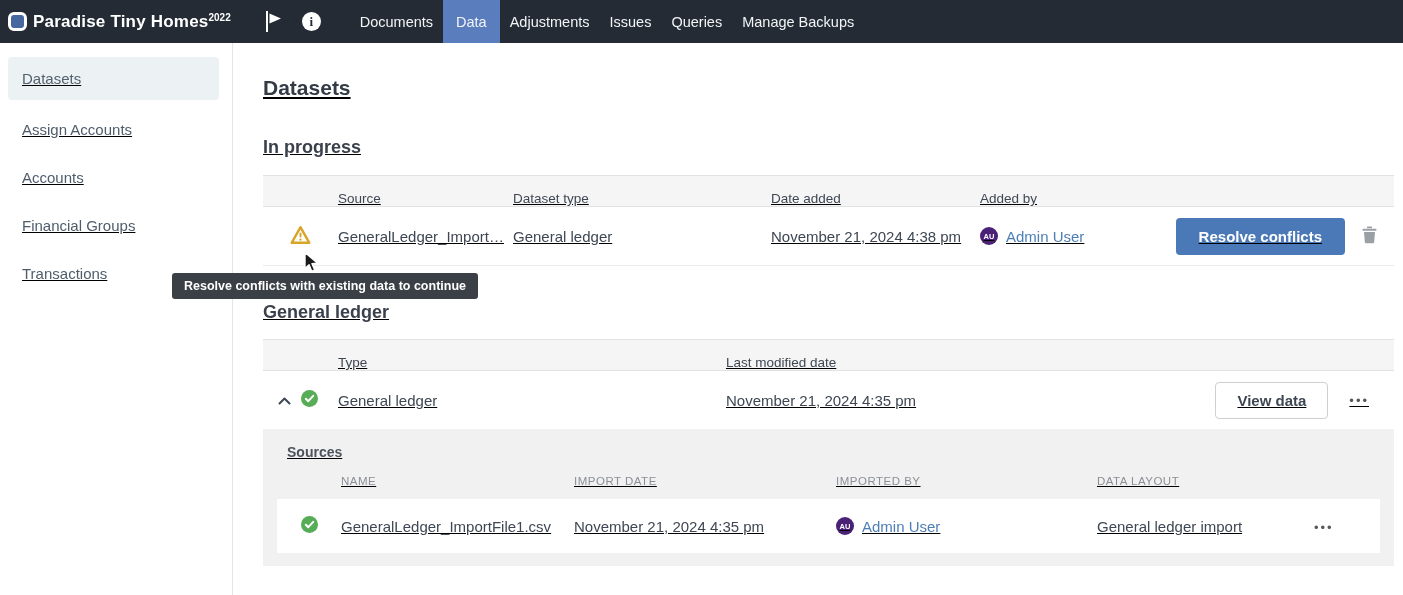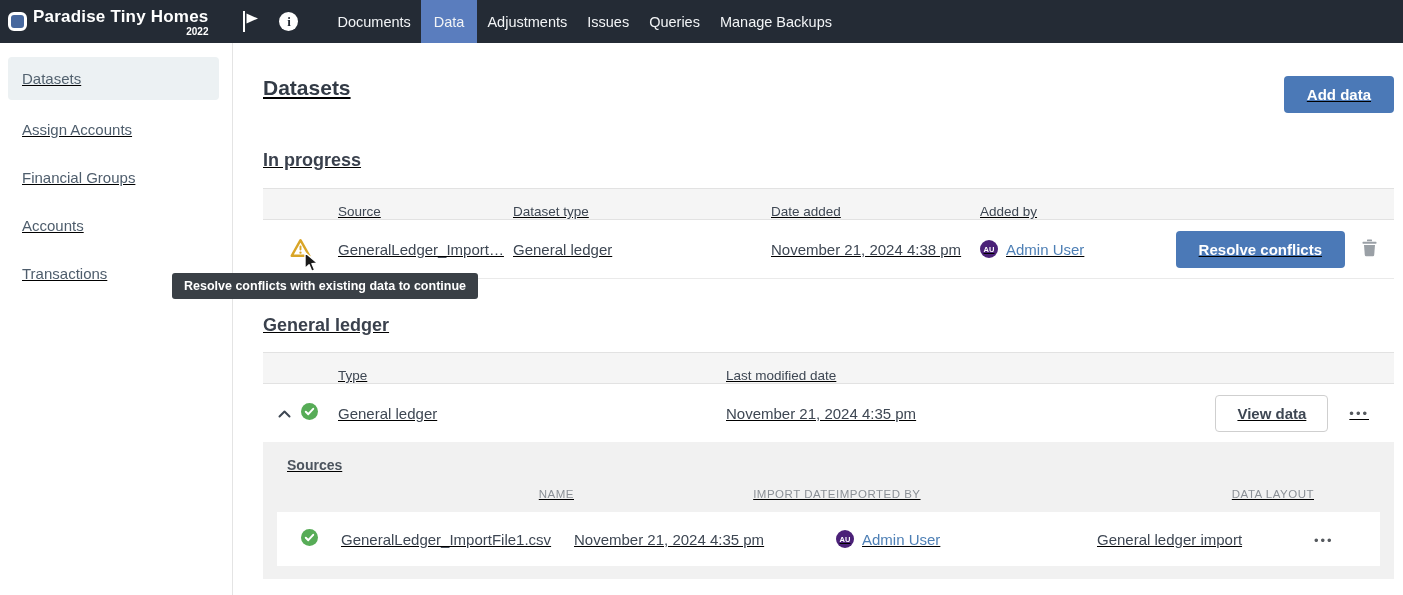--- a/index.html
+++ b/index.html
@@ -7,21 +7,21 @@
   .page {
     position:relative; width:1403px; height:595px; overflow:hidden;
     font-family:"Liberation Sans","DejaVu Sans",sans-serif; background:#fff;
   }
   
   .navbar {
     height:43px; background:#242B35; display:flex; align-items:stretch; color:#fff;
   }
   .brand { display:flex; align-items:center; padding-left:8px; }
   .logo-box { width:19px; height:19px; border:3px solid #fff; border-radius:6px; background:#47689E; margin-right:6px; }
-  .brand-text { display:flex; flex-direction:column; }
+  .brand-text { display:flex; }
   .brand-title { font-size:17px; font-weight:700; letter-spacing:0.2px; line-height:19px; }
   .brand-year { font-size:10px; font-weight:700; text-align:right; line-height:11px; }
   .nav-icons { display:flex; align-items:center; margin-left:34px; gap:19px; }
   .flag-icon, .info-icon { display:flex; align-items:center; justify-content:center; cursor:pointer; }
   .info-icon { width:19px; height:19px; border-radius:50%; background:#fff; color:#242B35;
     font-weight:700; font-size:13px; font-family:"Liberation Serif",serif; }
   .nav-menu { display:flex; align-items:stretch; margin-left:29px; }
   .nav-item { display:flex; align-items:center; padding:0 10px; font-size:14.5px; color:#F2F4F6; cursor:pointer; }
   .nav-item.active { background:#5A7DBE; padding:0 13px; }
   
@@ -64,21 +64,21 @@
   .btn-outline { background:#fff; border:1px solid #CFCFCF; border-radius:4px; color:#3E4753;
     font-size:15px; font-weight:600; font-family:inherit; padding:9px 21px; cursor:pointer; }
   .ellipsis-btn { border:none; background:none; color:#55595E; font-size:13px; letter-spacing:2px;
     cursor:pointer; font-family:inherit; }
   .icon-btn { border:none; background:none; cursor:pointer; display:flex; align-items:center; }
   .chevron-btn { border:none; background:none; cursor:pointer; display:flex; align-items:center; padding:0; }
   
   .sources-panel { background:#F1F1F1; padding:0 14px 13px 14px; }
   .sources-title { font-size:14px; font-weight:700; color:#4C545E; padding:15px 0 0 10px; }
   .src-head { display:flex; align-items:center; margin-top:14px; height:14px;
-    font-size:11.5px; letter-spacing:0.5px; color:#8B9096;text-align:right; }
+    font-size:11.5px; letter-spacing:0.5px; color:#8B9096; }
   .src-row { display:flex; align-items:center; height:54px; background:#fff; margin-top:11px;
     font-size:15px; color:#3E4753; }
   .src-icon { width:64px; display:flex; justify-content:center; }
   .src-name { width:233px; }
   .src-date { width:262px; }
   .src-by { width:261px; display:flex; align-items:center; gap:8px; }
   .src-layout { flex:1; }
   .src-actions { width:66px; }
   
   .tooltip { position:absolute; left:172px; top:273px; height:26px; background:#3A4046;
@@ -116,30 +116,29 @@
       <div class="nav-item">Queries</div>
       <div class="nav-item">Manage Backups</div>
     </nav>
   </div>
 
   <div class="body-wrap">
 
     <aside class="sidebar">
       <div class="side-item active">Datasets</div>
       <div class="side-item">Assign Accounts</div>
+      <div class="side-item">Accounts</div>
       <div class="side-item">Financial Groups</div>
-      <div class="side-item">Accounts</div>
       <div class="side-item">Transactions</div>
     </aside>
 
     <main class="main">
 
       <div class="title-row">
         <h1 class="page-title">Datasets</h1>
-        <button class="btn-primary">Add data</button>
       </div>
 
       <h2 class="section-heading h-inprogress">In progress</h2>
 
       <div class="tbl">
         <div class="tbl-head">
           <div class="t1-icon"></div>
           <div class="t1-source">Source</div>
           <div class="t1-type">Dataset type</div>
           <div class="t1-date">Date added</div>

